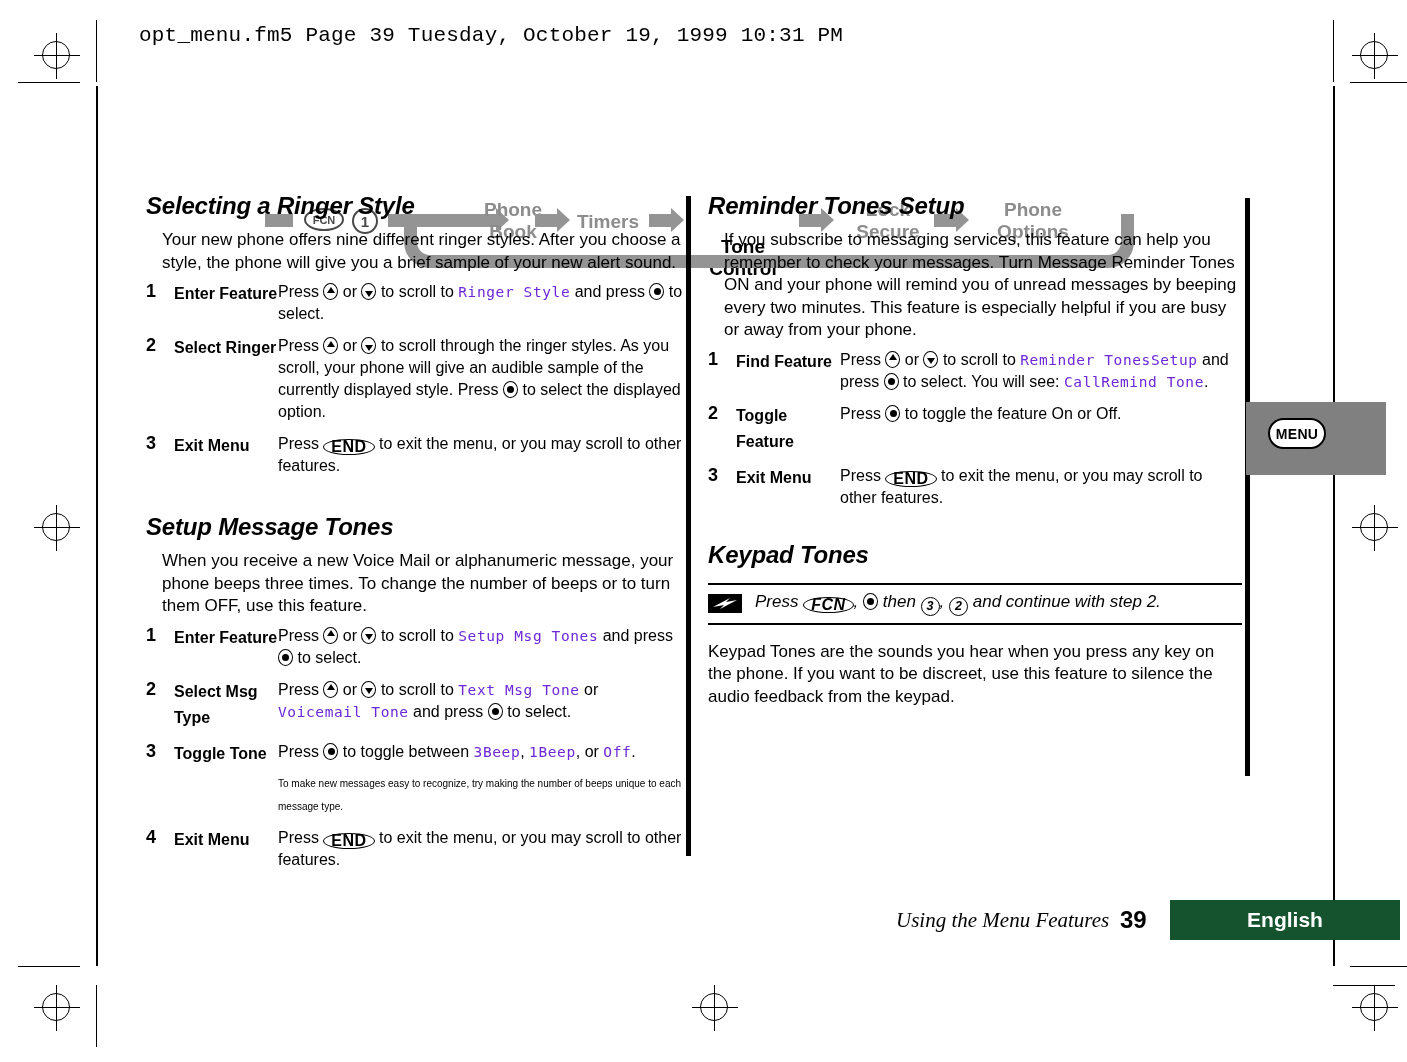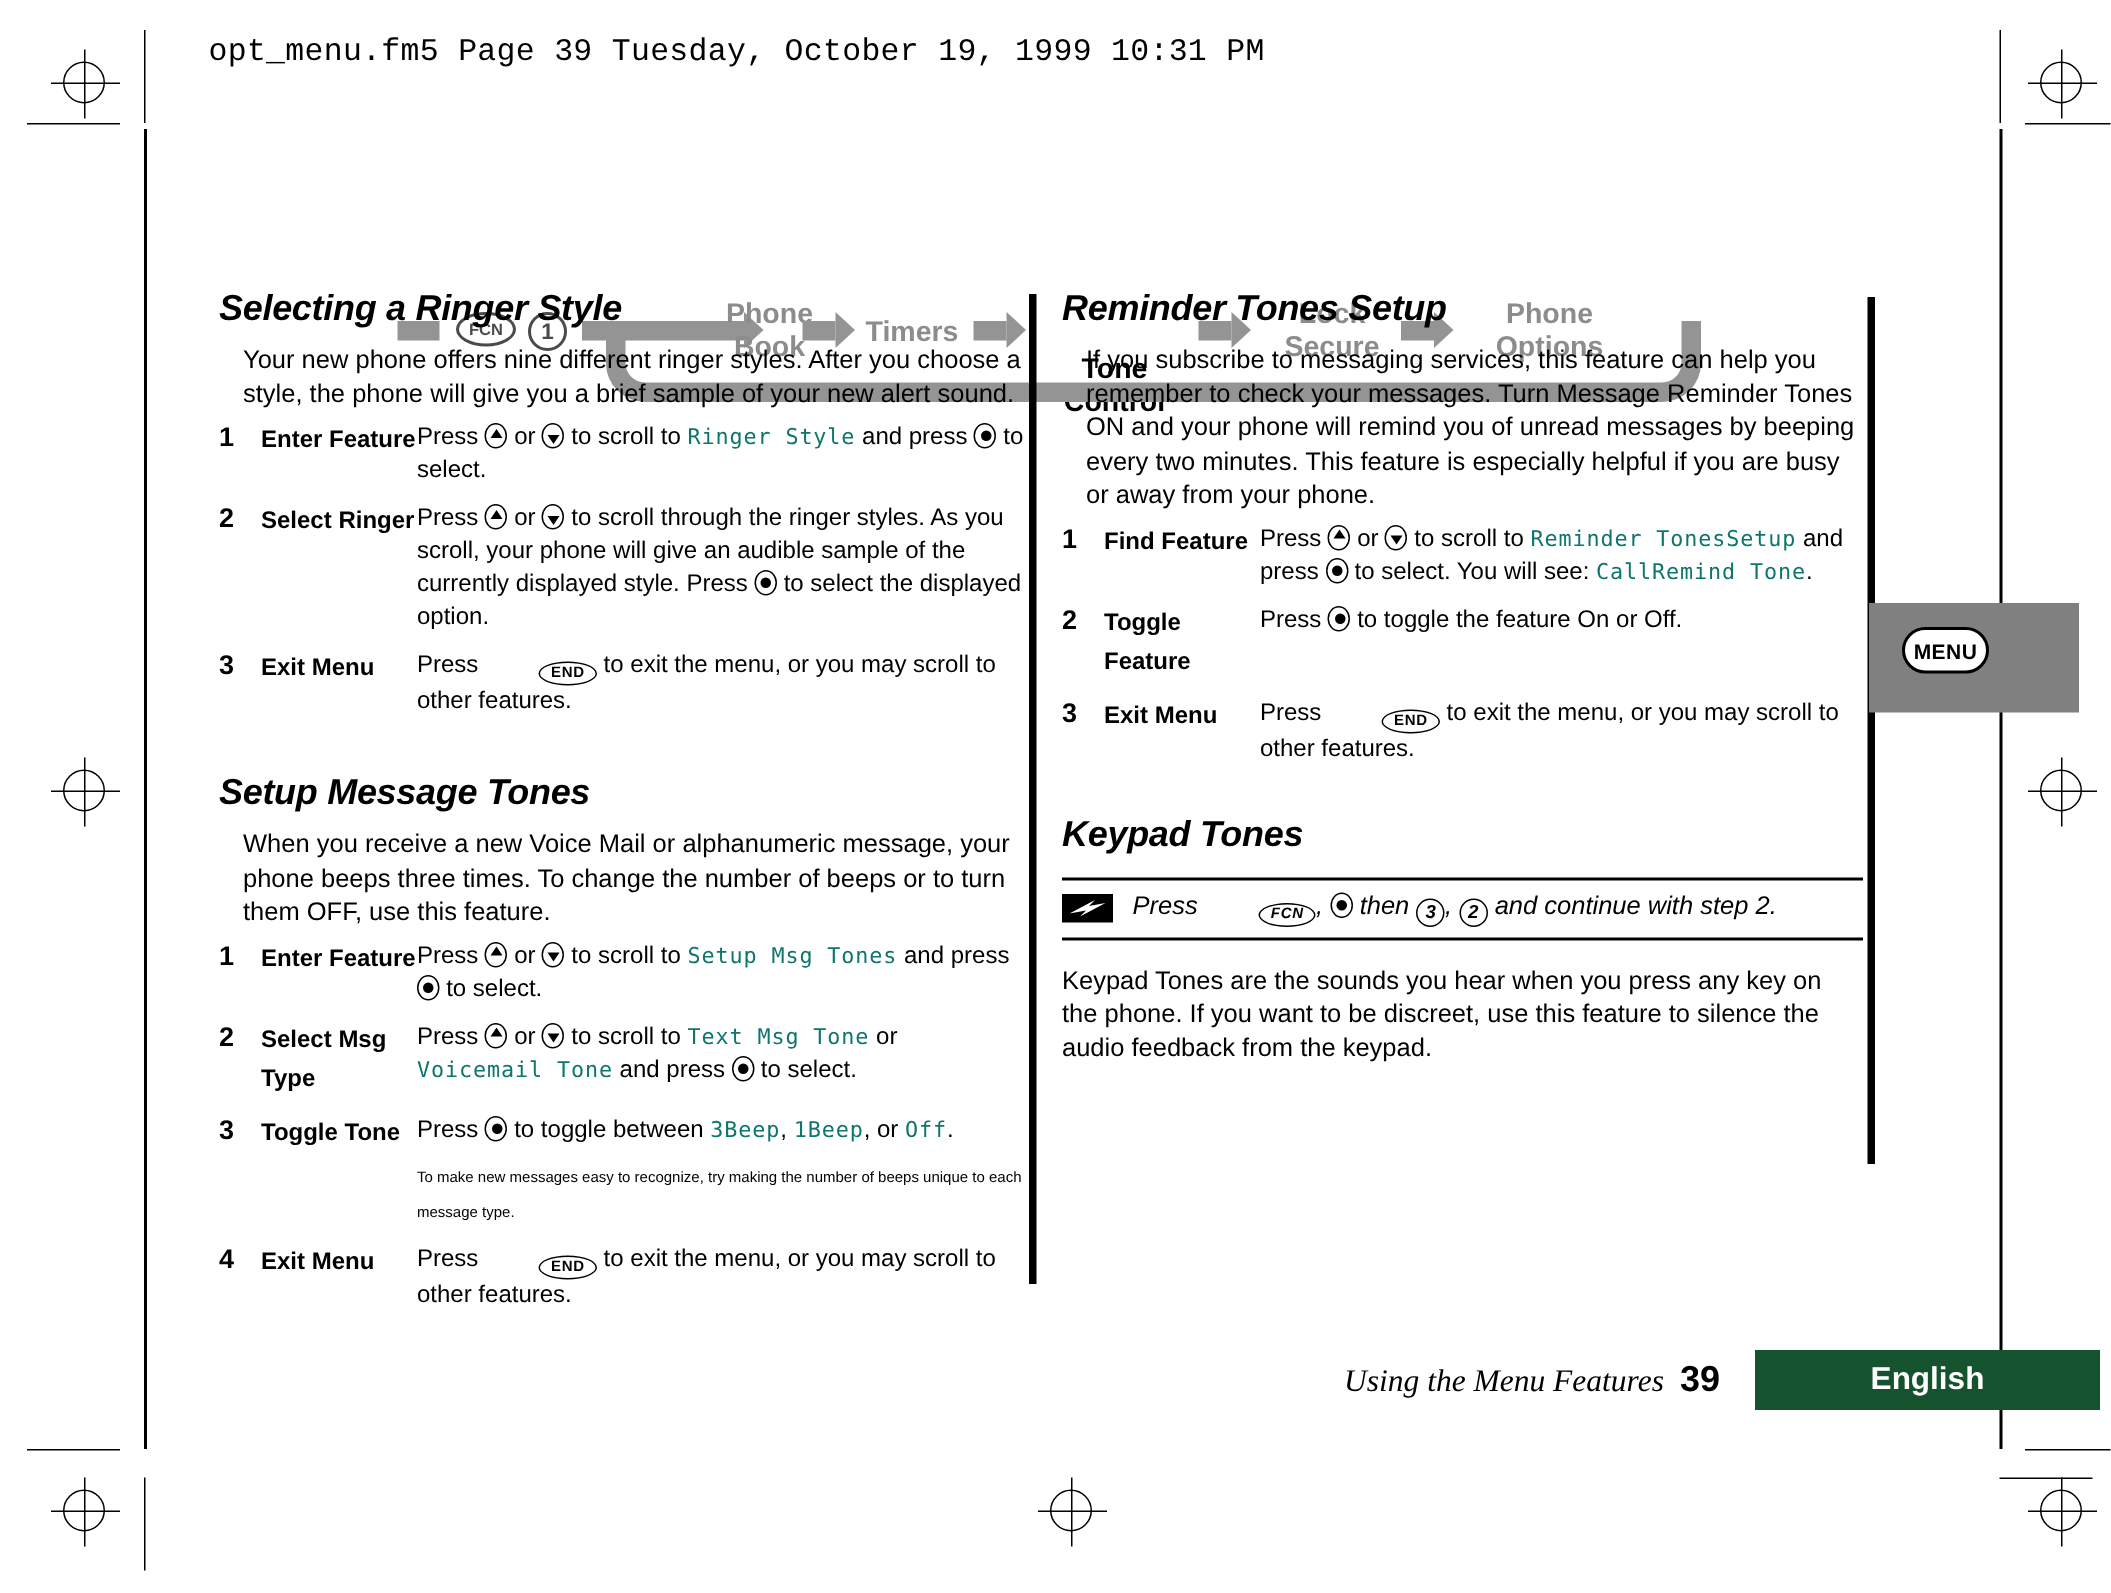--- a/index.html
+++ b/index.html
@@ -47,36 +47,36 @@
   table.steps{border-collapse:collapse;margin-top:7px;width:100%;}
   table.steps td{vertical-align:top;padding:0 0 10px 0;}
   td.num{width:28px;font-size:18px;font-weight:bold;padding-left:16px;padding-top:2px;}
   td.act{width:104px;font-size:16px;font-weight:bold;line-height:26px;padding-right:6px;}
   td.desc{font-size:16px;line-height:22px;padding-top:3px;}
   td.desc p{margin:0 0 8px 0;}
   td.desc p:last-child{margin-bottom:0;}
   .small{font-size:10px;line-height:20px;margin-top:42px;}
 
   
-  .lcd{font-family:"DejaVu Sans Mono",monospace;font-size:14.5px;color:#0f766e;
+  .lcd{font-family:"DejaVu Sans Mono",monospace;font-size:14.5px;color:#6d28d9;
       letter-spacing:.6px;}
 
   
   .k{display:inline-block;vertical-align:-3px;box-sizing:border-box;}
   .k.nav{width:15px;height:17px;border:1.6px solid #000;border-radius:50%;
       position:relative;}
   .k.nav i{position:absolute;left:50%;transform:translateX(-50%);width:0;height:0;}
   .k.nav.up i{top:2.5px;border-left:4px solid transparent;border-right:4px solid transparent;
       border-bottom:6px solid #000;}
   .k.nav.down i{bottom:2.5px;border-left:4px solid transparent;border-right:4px solid transparent;
       border-top:6px solid #000;}
   .k.nav.sel i{top:4px;left:3.3px;transform:none;width:7px;height:7px;background:#000;
       border-radius:50%;}
-  .k.oval{border:1.7px solid #000;border-radius:50%/50%;font-size:10px;font-weight:bold;
-      padding:1px 7px;line-height:12px;letter-spacing:.5px;margin-left:36px;}
+  .k.oval{border:1.7px solid #000;border-radius:50%/50%;font-size:16px;font-weight:bold;
+      padding:1px 7px;line-height:12px;letter-spacing:.5px;}
   .k.round{border:1.7px solid #000;border-radius:50%;width:19px;height:19px;
       font-size:12.5px;font-weight:bold;text-align:center;line-height:16px;}
 
   
   .shortcut{border-top:2px solid #000;border-bottom:2px solid #000;margin:14px 0 0 0;
       padding:7px 0 7px 0;display:flex;align-items:center;gap:13px;}
   .bolt{width:34px;height:19px;background:#000;position:relative;flex:0 0 auto;}
   .bolt svg{position:absolute;left:0;top:0;}
   .shortcut .txt{font-style:italic;font-size:17px;}
 

